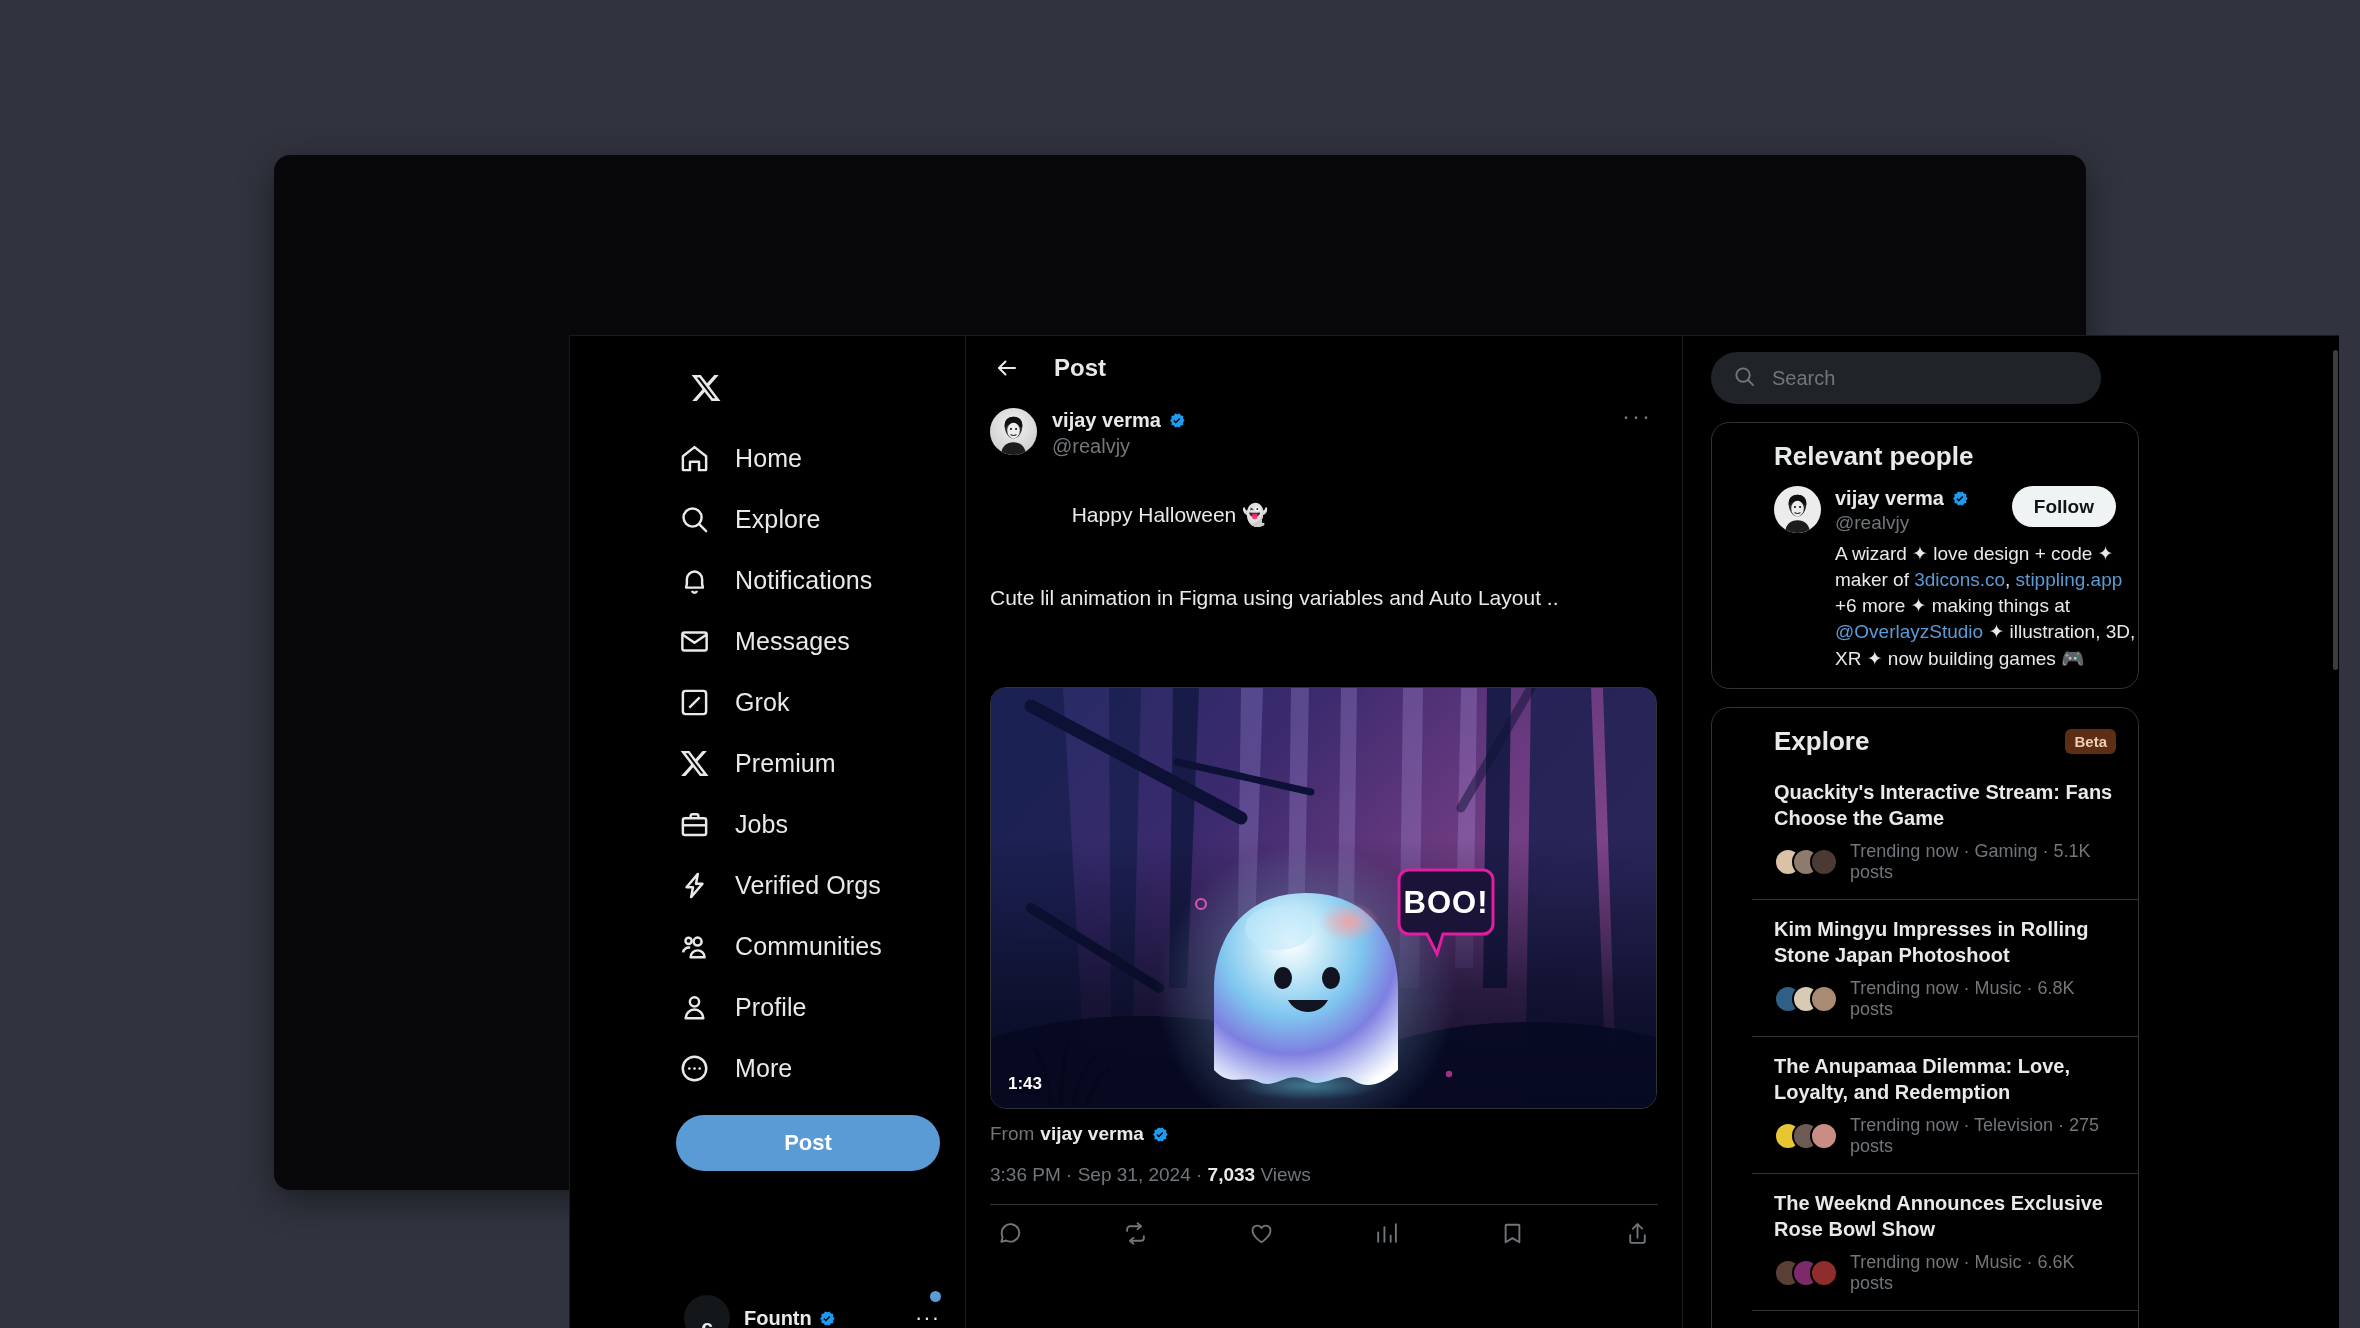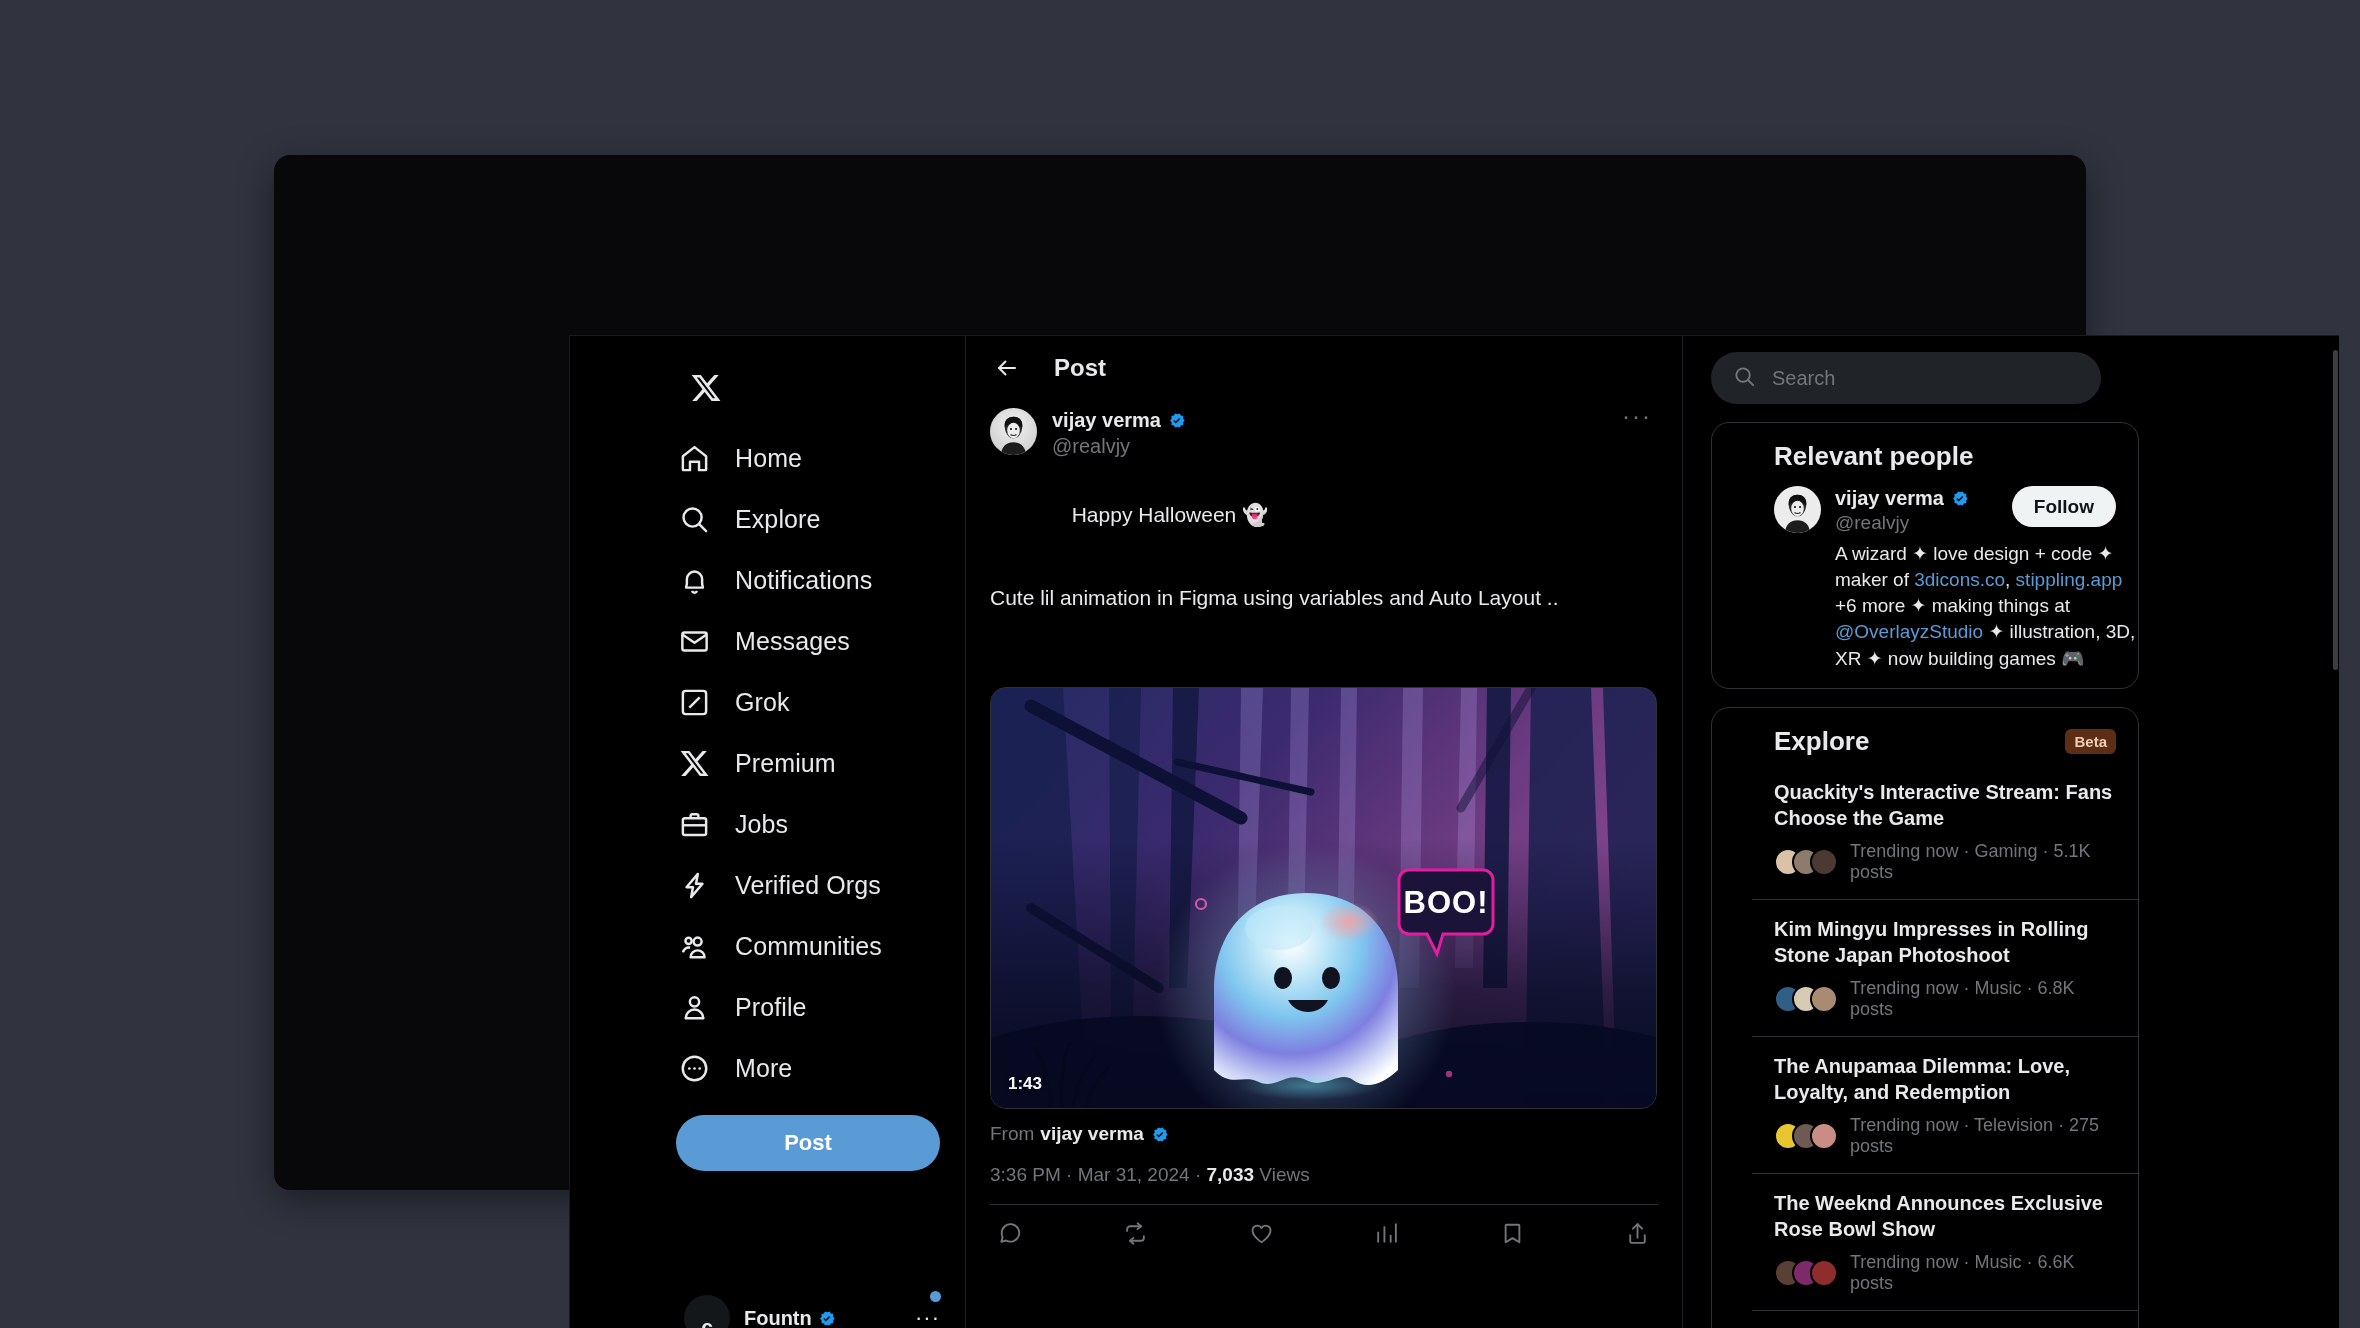--- a/index.html
+++ b/index.html
@@ -540,21 +540,21 @@
               <b>vijay verma</b>
               <svg class="verified" viewBox="0 0 22 22" fill="#1d9bf0">
                 <path d="M20.4 11 18.6 8.8l.3-2.9-2.8-.6-1.5-2.5L12 3.9 9.4 2.8 7.9 5.3l-2.8.6.3 2.9L3.6 11l1.8 2.2-.3 2.9 2.8.6 1.5 2.5 2.6-1.1 2.6 1.1 1.5-2.5 2.8-.6-.3-2.9z"></path>
                 <path d="m10.2 14.6-2.9-2.9 1.2-1.2 1.7 1.7 4-4 1.2 1.2z" fill="#000"></path>
               </svg>
             </div>
 
             <div class="tw-meta">
               <span>3:36 PM</span>
               <span> · </span>
-              <span>Mar 31, 2024</span>
+              <span>Sep 31, 2024</span>
               <span> · </span>
               <b>7,033</b>
               <span>Views</span>
             </div>
 
             <div class="tw-divider"></div>
 
             <div class="tw-actions">
               <div class="act">
                 <svg viewBox="0 0 24 24" fill="none" stroke="#71767b" stroke-width="1.8" stroke-linejoin="round">

